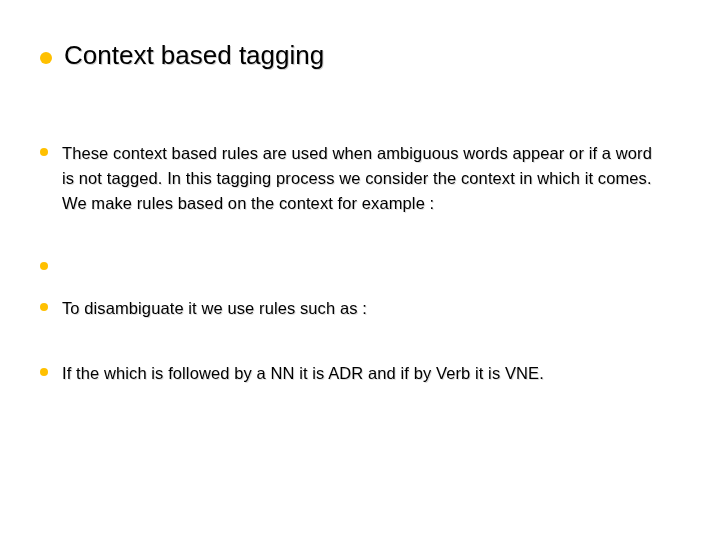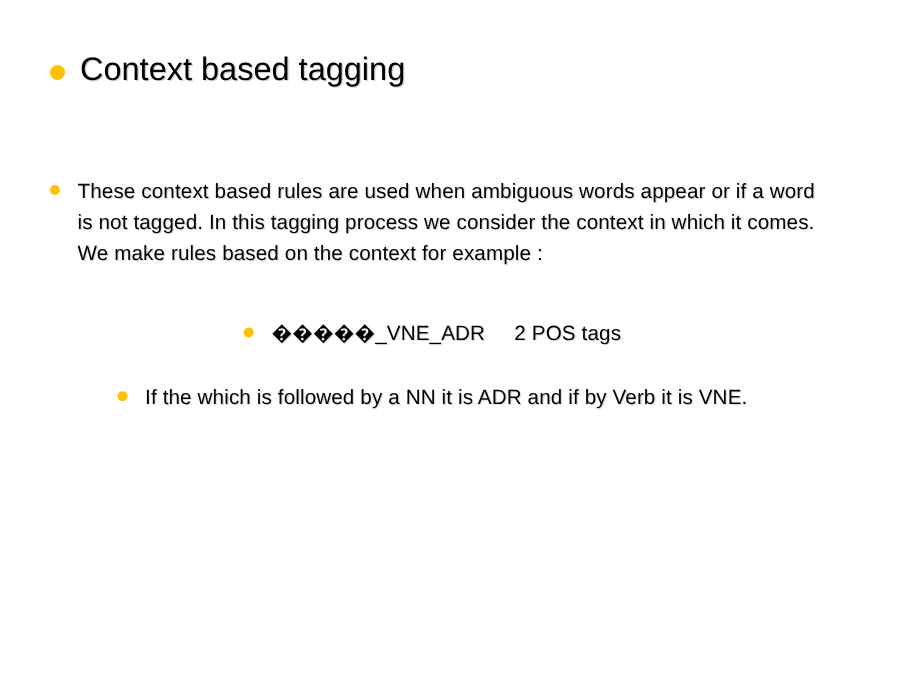--- a/index.html
+++ b/index.html
@@ -7,21 +7,21 @@
   .slide { width: 692px; height: 540px; position: relative; padding: 40px 40px 30px 40px; }
   .bullet-row { display: flex; align-items: flex-start; }
   .dot { flex: 0 0 auto; border-radius: 50%; background: #ffc000; }
   .title-row { margin-bottom: 70px; }
   .title-row .dot { width: 12px; height: 12px; margin-top: 12px; margin-right: 12px; }
   .title-text {
     font-size: 26px;
     font-weight: 400;
     text-shadow: 1px 1px 0 rgba(120,120,120,0.35);
   }
-  .body-row { margin-bottom: 26px; justify-content: center; }
+  .body-row { margin-bottom: 26px; }
   .body-row .dot { width: 8px; height: 8px; margin-top: 7px; margin-right: 14px; }
   .body-text {
     font-size: 16.5px;
     line-height: 1.5;
     text-shadow: 1px 1px 0 rgba(140,140,140,0.28);
     letter-spacing: 0.1px;
   }
   .gap-large { margin-bottom: 40px; }
 </style>
 </head>
@@ -34,22 +34,25 @@
     <span class="title-text">Context based tagging</span>
   </div>
 
   <div class="bullet-row body-row gap-large">
     <span class="dot"></span>
     <span class="body-text">These context based rules are used when ambiguous words appear or if a word is not tagged. In this tagging process we consider the context in which it comes. We make rules based on the context for example :</span>
   </div>
 
   <div class="bullet-row body-row">
     <span class="dot"></span>
-    <span class="body-text">�����_VNE_ADR&nbsp;&nbsp;&nbsp;&nbsp;&nbsp;2 POS tags</span>
   </div>
 
+  <div class="bullet-row body-row gap-large">
+    <span class="dot"></span>
+    <span class="body-text">To disambiguate it we use rules such as :</span>
+  </div>
 
   <div class="bullet-row body-row">
     <span class="dot"></span>
     <span class="body-text">If the which is followed by a NN it is ADR and if by Verb it is VNE.</span>
   </div>
 
 </div>
 
 </body></html>

